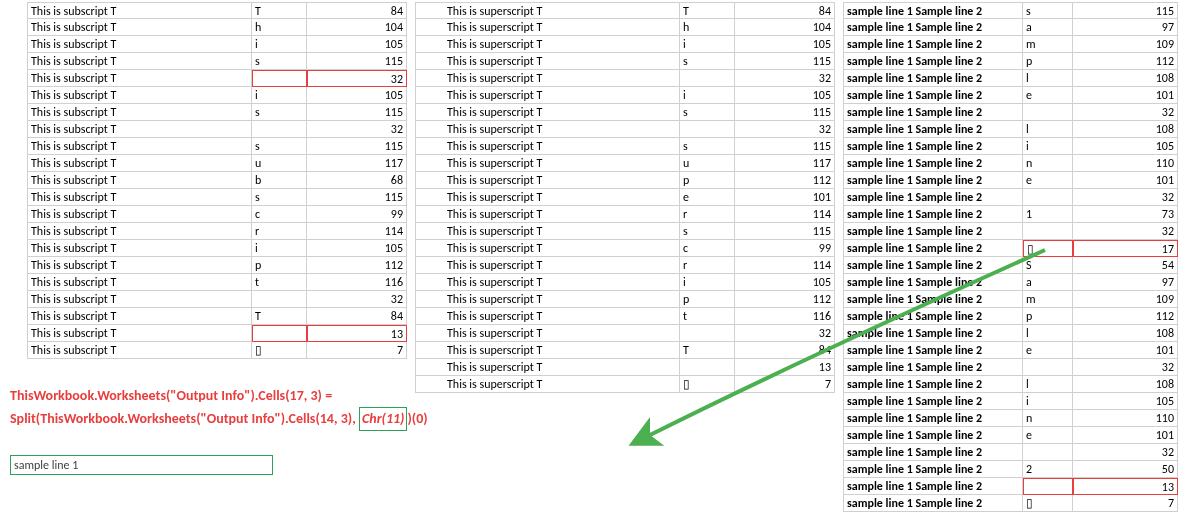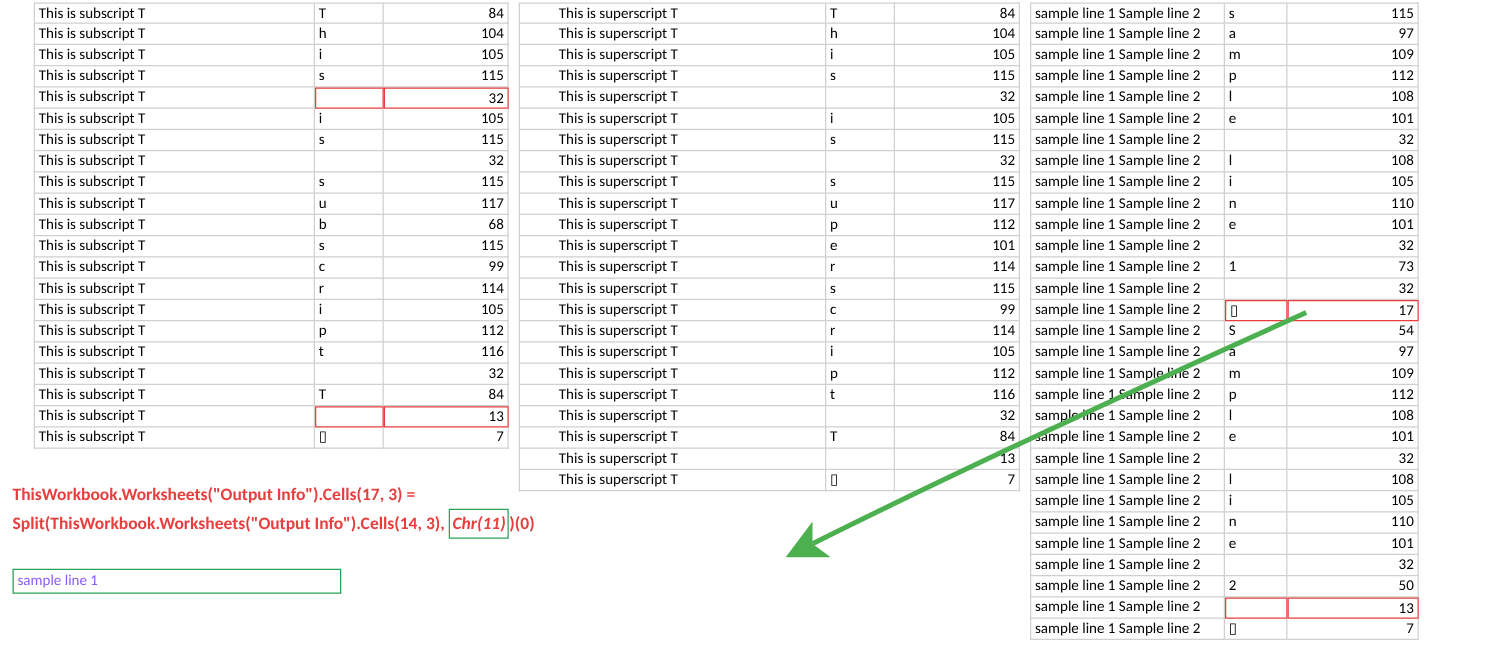--- a/index.html
+++ b/index.html
@@ -47,24 +47,24 @@
   }
   .cell:first-child {
     border-left: 1px solid #d0d0d0;
   }
   .desc { text-align: left; }
   .ch   { text-align: left; }
   .num  { text-align: right; }
   .tcol.a .desc { width: 225px; }
   .tcol.a .ch   { width: 55px; }
   .tcol.a .num  { width: 100px; }
-  .tcol.b .desc { width: 246px; padding-left: 31px; }
+  .tcol.b .desc { width: 265px; padding-left: 31px; }
   .tcol.b .ch   { width: 55px; }
   .tcol.b .num  { width: 100px; }
-  .tcol.c .desc { width: 156px; }
+  .tcol.c .desc { width: 180px; font-weight: bold; }
   .tcol.c .ch   { width: 50px; }
   .tcol.c .num  { width: 105px; }
   .hl-red .ch, .hl-red .num {
     border: 1.2px solid #e83e3e;
   }
   .code-block {
     position: absolute;
     left: 10px;
     top: 385px;
     color: #e83e3e;
@@ -81,21 +81,21 @@
   .sample-box {
     position: absolute;
     left: 10px;
     top: 455px;
     border: 1.5px solid #2aa158;
     width: 255px;
     height: 18px;
     line-height: 18px;
     padding: 0 3px;
     font-size: 12px;
-    color: #8b5cf6;
+    color: #404040;
   }
   
   svg.arrow {
     position: absolute;
     top: 0;
     left: 0;
     pointer-events: none;
   }
 </style>
 </head>

